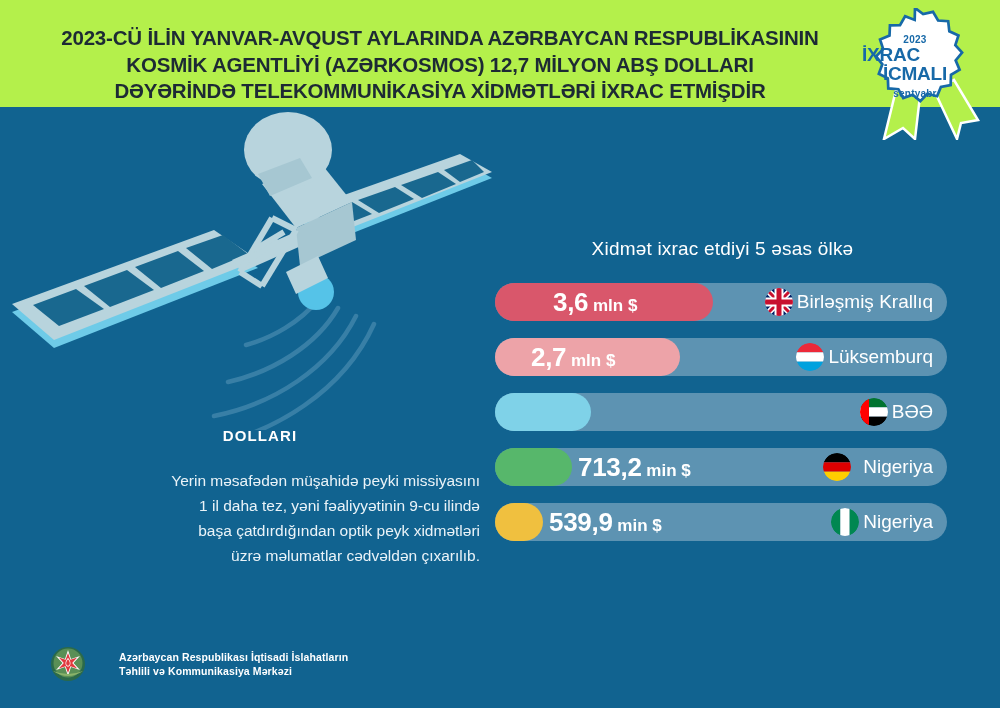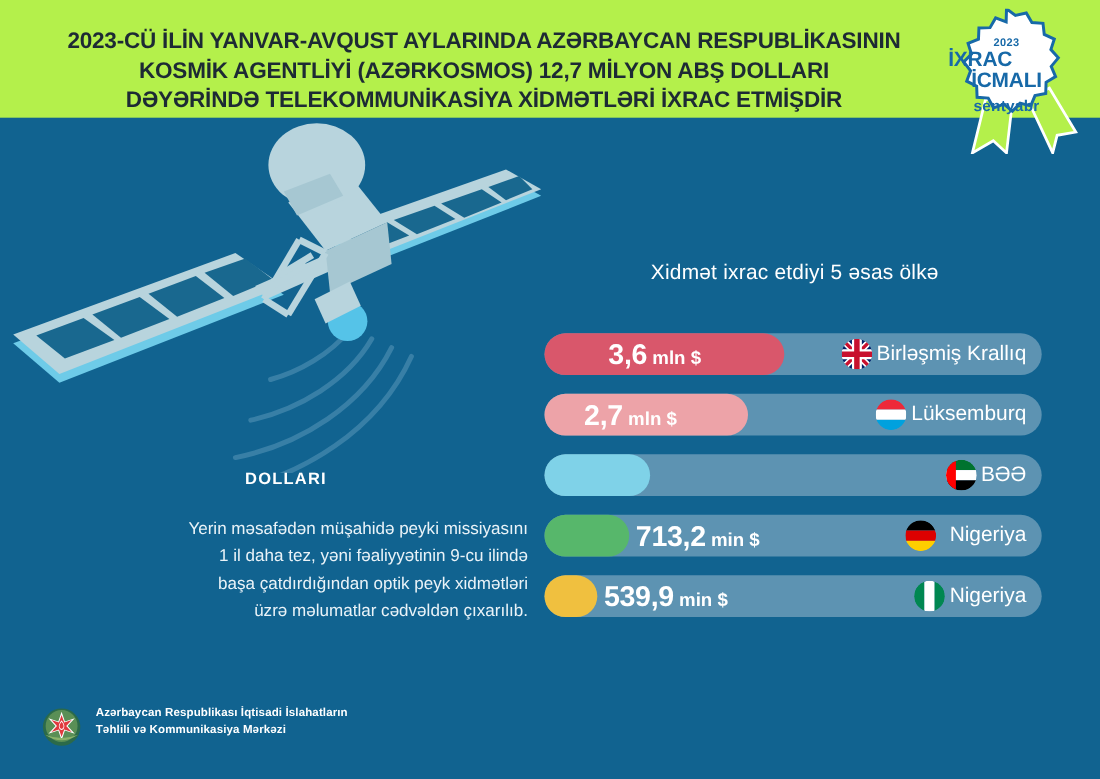--- a/index.html
+++ b/index.html
@@ -57,21 +57,21 @@
     font-size:19px; font-weight:bold; color:#1769a8;
     letter-spacing:-.2px; line-height:20px;
   }
   .badge-l2{
     position:absolute; left:0; top:56px; width:106px;
     text-align:center; font-size:19px; font-weight:bold; color:#1769a8;
     letter-spacing:-.2px; line-height:20px;
   }
   .badge-month{
     position:absolute; left:0; top:80px; width:106px;
-    text-align:center; font-size:14px; font-weight:bold; color:#1769a8;
+    text-align:center; font-size:10px; font-weight:bold; color:#1769a8;
     letter-spacing:.2px;
   }
 
   
   .sat-layer{
     position:absolute; left:0; top:100px;
     width:520px; height:330px;
     z-index:2;
   }
 
@@ -112,21 +112,20 @@
     width:455px;
     text-align:center;
     color:#ffffff;
     font-size:19px;
     letter-spacing:.2px;
   }
   .bars{
     position:absolute;
     left:0; top:45px;
     width:455px;
-    margin-top:20px;
   }
   .bar-row{
     position:relative;
     width:452px;
     height:38px;
     margin-bottom:17px;
   }
   .bar-track{
     position:absolute;
     left:0; top:0;
@@ -169,25 +168,26 @@
     top:5px;
     width:28px; height:28px;
     border-radius:50%;
     overflow:hidden;
   }
   .flag svg{display:block;}
 
   
   .footer{
     position:absolute;
-    left:36px; top:641px;
+    left:48px; top:641px;
     height:46px;
     z-index:6;
     display:flex;
-    align-items:flex-start;
+    align-items:center;
+    gap:20px;
   }
   .footer-emblem{
     width:40px;height:40px;flex:0 0 40px;
   }
   .footer-text{
     margin-left:11px;
     color:#ffffff;
     font-size:10.5px;
     font-weight:bold;
     line-height:14.5px;

